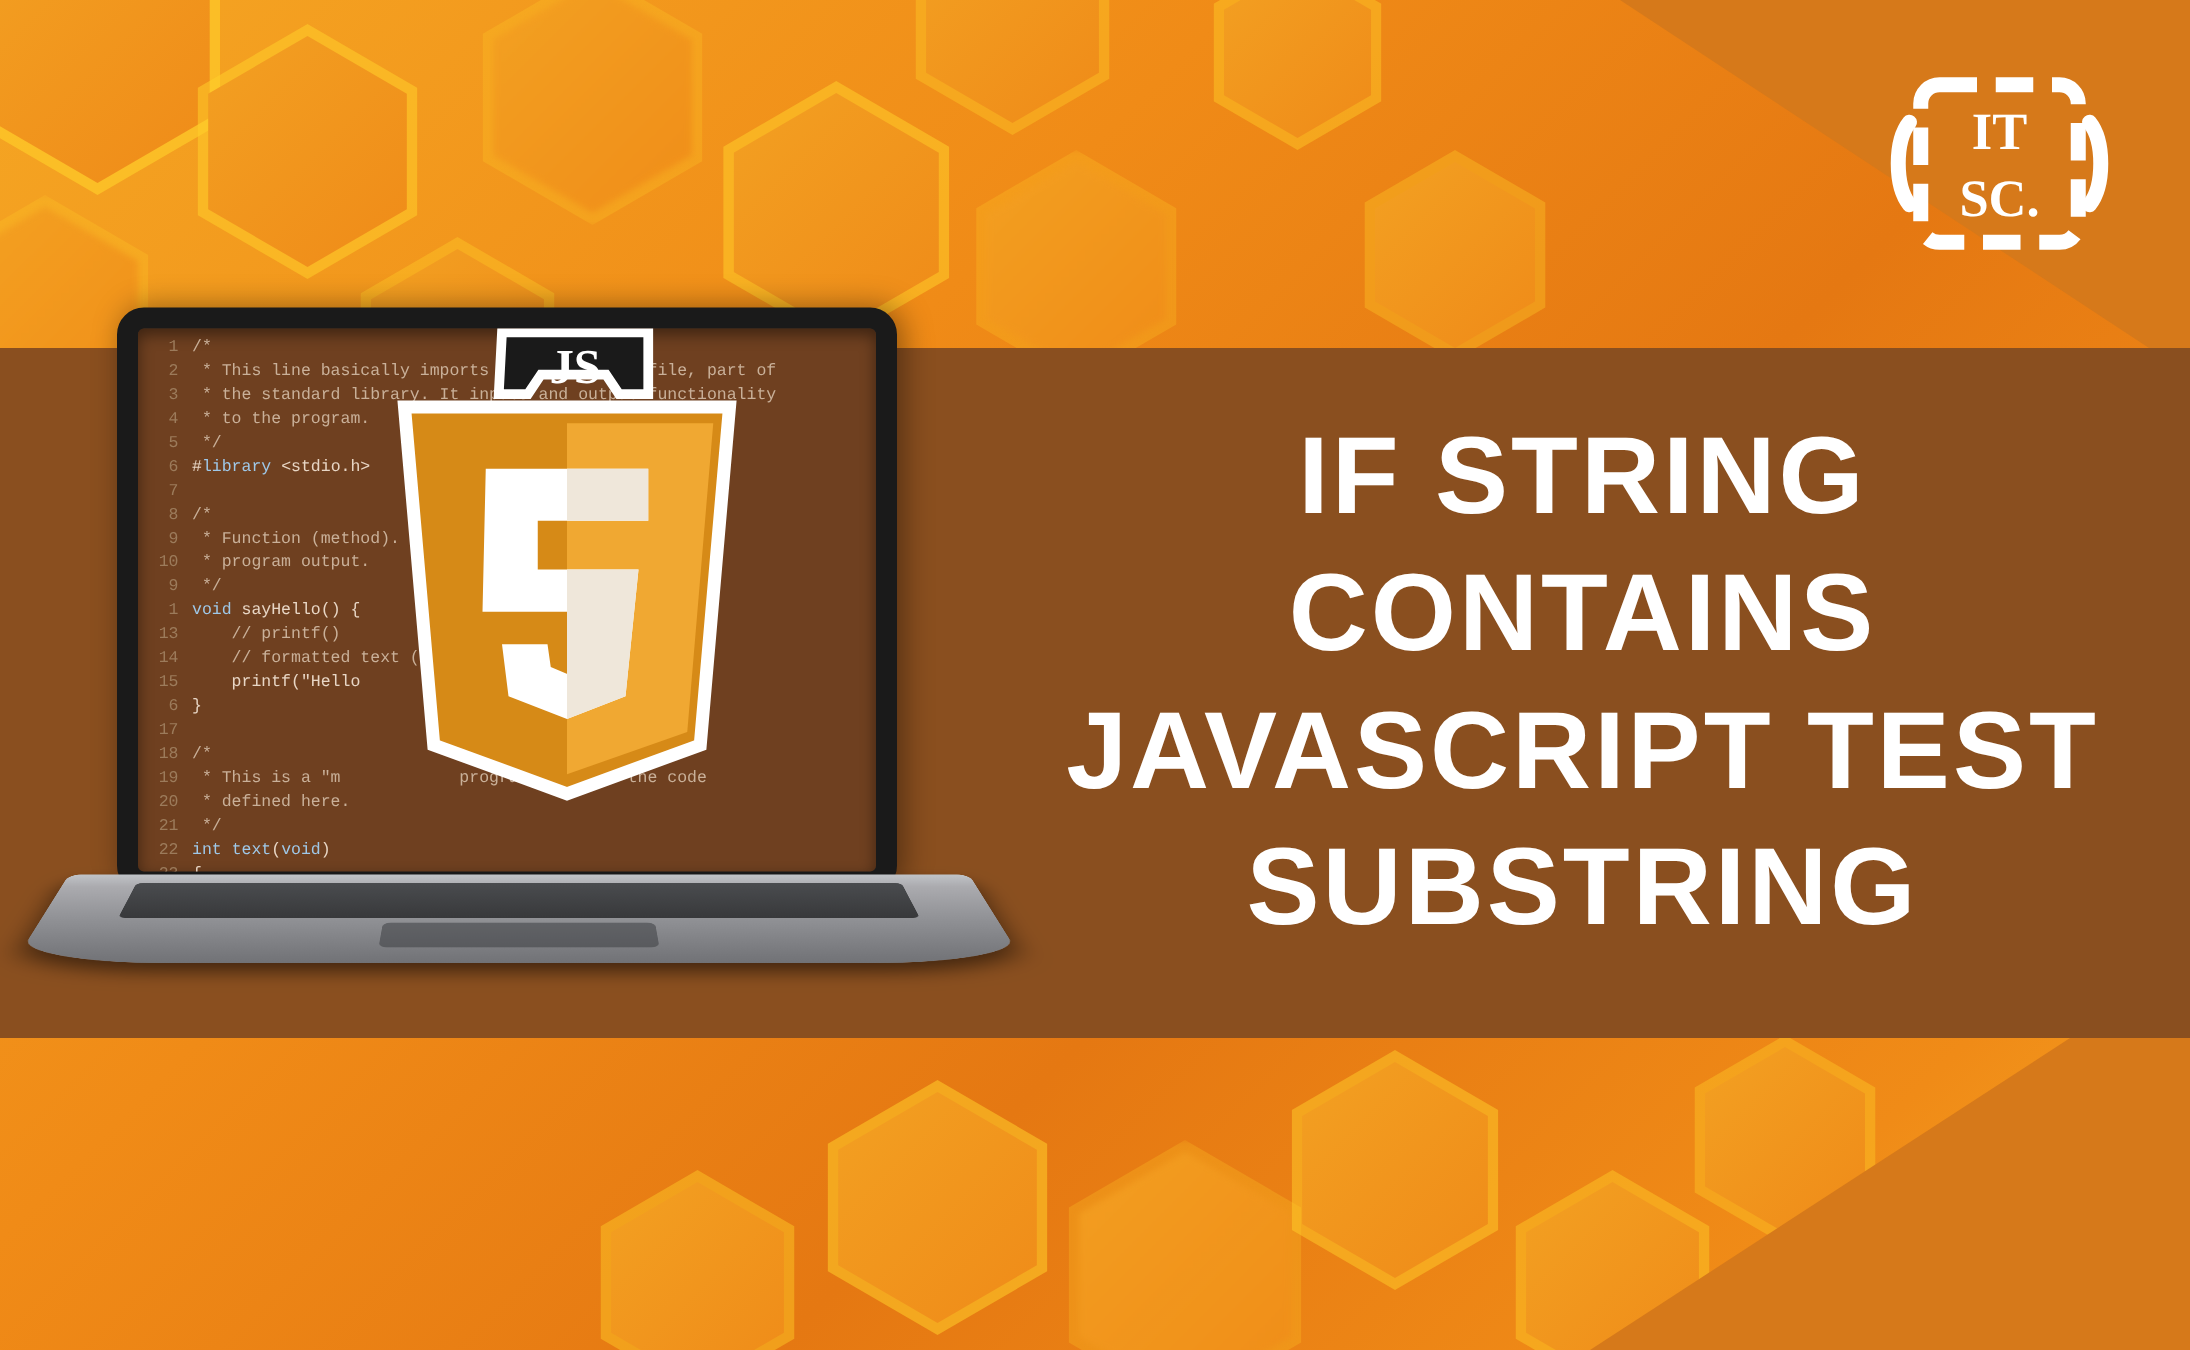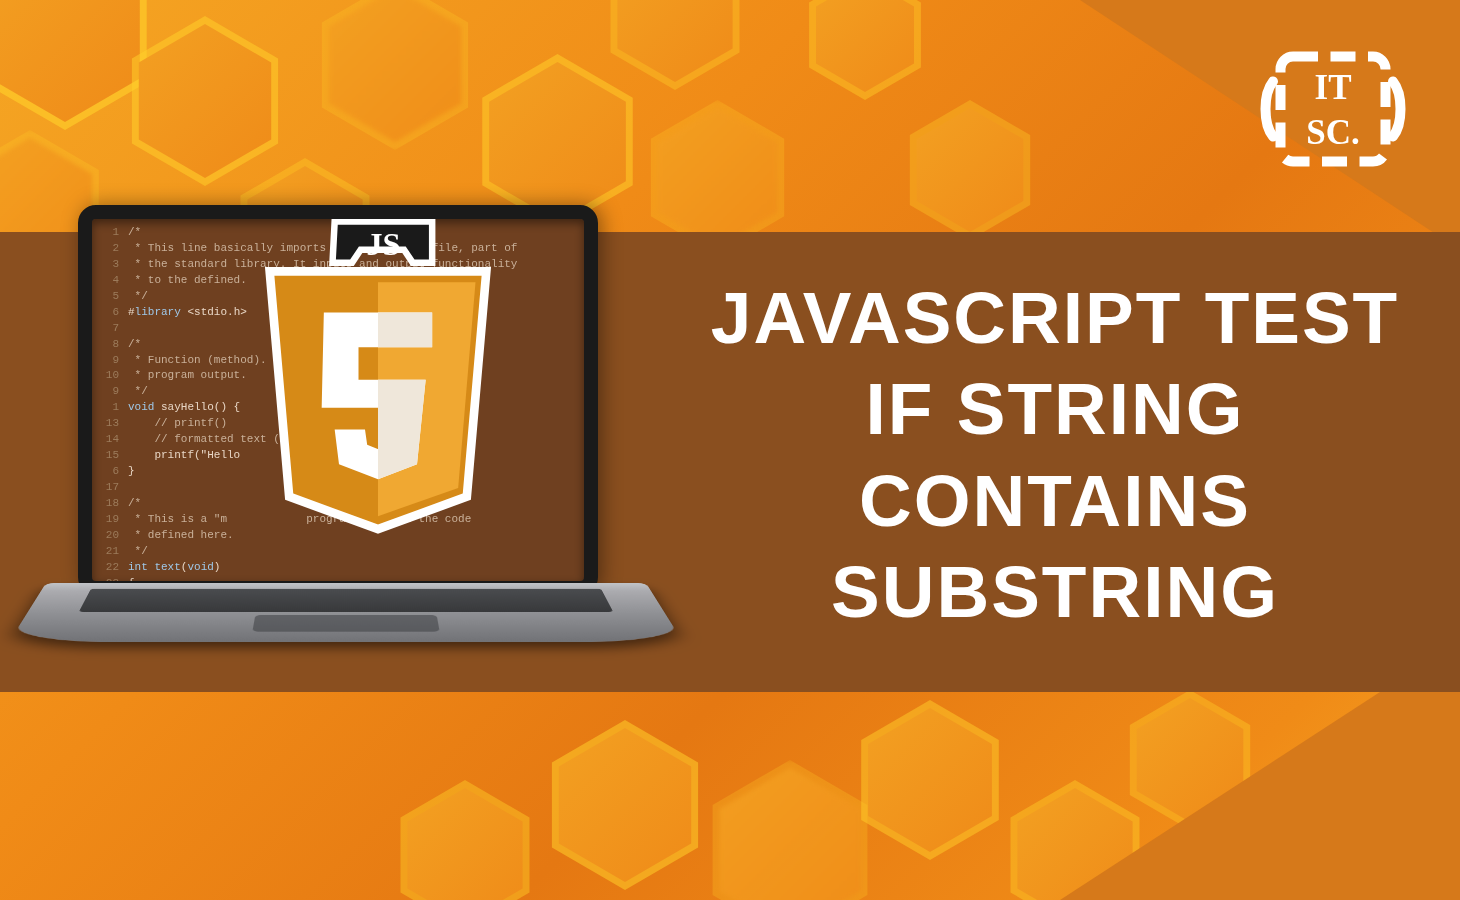--- a/index.html
+++ b/index.html
@@ -185,32 +185,32 @@
     <rect x="18" y="18" width="84" height="84" rx="10" stroke-dasharray="20 10"></rect>
     <path d="M12 38 C4 48 4 72 12 82" stroke-linecap="round"></path>
     <path d="M108 38 C116 48 116 72 108 82" stroke-linecap="round"></path>
     <text x="60" y="52" text-anchor="middle" font-size="28" font-family="Arial Black" fill="white" stroke="none" font-weight="900">IT</text>
     <text x="60" y="88" text-anchor="middle" font-size="28" font-family="Arial Black" fill="white" stroke="none" font-weight="900">SC.</text>
   </svg>
 </div>
 
 <div class="banner">
   <div class="headline">
+    <div>IF STRING CONTAINS</div>
     <div>JAVASCRIPT TEST</div>
-    <div>IF STRING CONTAINS</div>
     <div>SUBSTRING</div>
   </div>
 </div>
 
 <div class="laptop">
   <div class="laptop-screen-frame">
     <div class="laptop-code" id="code-block"><span class="ln">1</span><span class="cm">/*</span>
 <span class="ln">2</span><span class="cm"> * This line basically imports "stdio" header file, part of</span>
 <span class="ln">3</span><span class="cm"> * the standard library. It inputs and output functionality</span>
-<span class="ln">4</span><span class="cm"> * to the defined.</span>
+<span class="ln">4</span><span class="cm"> * to the program.</span>
 <span class="ln">5</span><span class="cm"> */</span>
 <span class="ln">6</span>#<span class="kw">library</span> &lt;stdio.h&gt;
 <span class="ln">7</span>
 <span class="ln">8</span><span class="cm">/*</span>
 <span class="ln">9</span><span class="cm"> * Function (method). This prints "Hello, world\n" to</span>
 <span class="ln">10</span><span class="cm"> * program output.</span>
 <span class="ln">9</span><span class="cm"> */</span>
 <span class="ln">1</span><span class="kw">void</span> sayHello() {
 <span class="ln">13</span><span class="cm">    // printf()</span>
 <span class="ln">14</span><span class="cm">    // formatted text (with optional</span>

